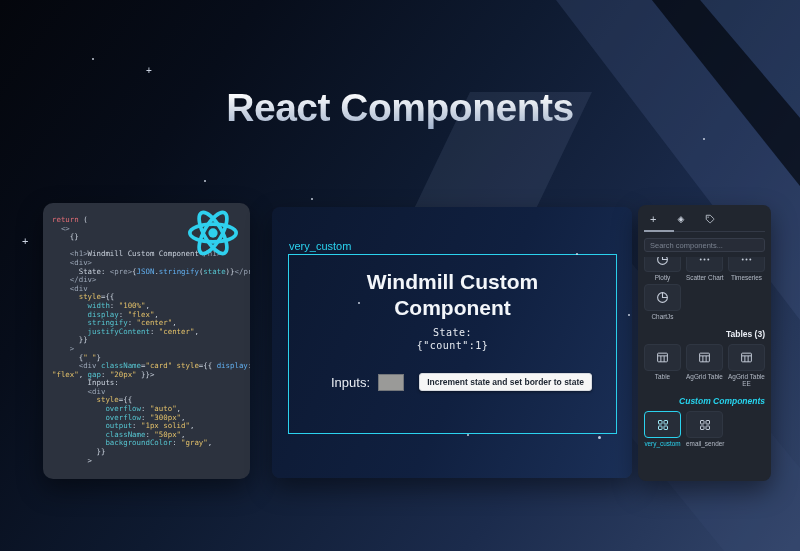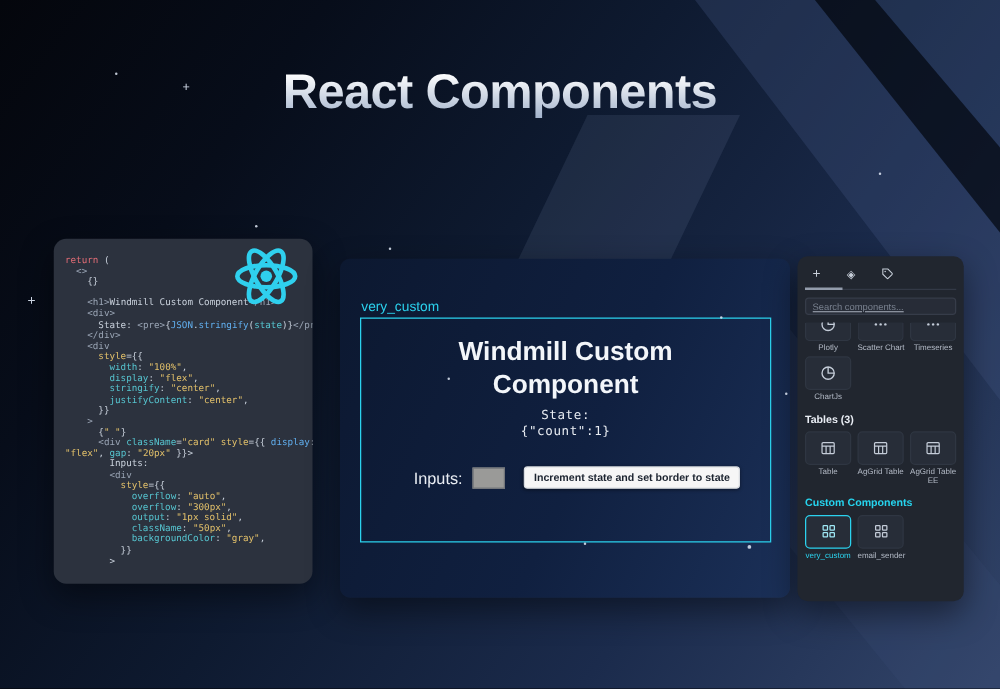--- a/index.html
+++ b/index.html
@@ -1,31 +1,31 @@
 <!DOCTYPE html>
 <html><head>
 <meta charset="utf-8">
 <style>
   html,body{margin:0;padding:0;background:#000;}
   .stage{position:relative;width:800px;height:551px;overflow:hidden;
     font-family:"Liberation Sans",sans-serif;
     background:linear-gradient(126deg,#04060c 0%,#070d1a 22%,#0e1a30 45%,#1b2b4c 72%,#33456a 100%);}
   .bg-shapes{position:absolute;left:0;top:0;width:800px;height:551px;}
 
-  .title{position:absolute;top:52px;left:0;right:0;margin:0;text-align:center;
+  .title{position:absolute;top:86px;left:0;right:0;margin:0;text-align:center;
     font-size:39px;font-weight:700;letter-spacing:-.5px;color:#e3eaf5;}
   @supports (-webkit-background-clip:text){
     .title{background:linear-gradient(180deg,#ffffff 15%,#9fb0ca 100%);
       -webkit-background-clip:text;background-clip:text;color:transparent;}
   }
   .subtitle{position:absolute;top:126px;left:0;right:0;margin:0;text-align:center;
     font-size:17px;font-weight:700;color:#f4f7fb;}
 
   
-  .code-panel{position:absolute;left:43px;top:191px;width:207px;height:276px;
+  .code-panel{position:absolute;left:43px;top:203px;width:207px;height:276px;
     background:#2c323e;border-radius:10px;padding:13px 0 0 9px;box-sizing:border-box;
     overflow:hidden;box-shadow:0 10px 26px rgba(0,0,0,.45);}
   .react-logo{position:absolute;top:5px;right:9px;}
   .code{font-family:"DejaVu Sans Mono",monospace;font-size:7.4px;line-height:8.6px;}
   .cl{white-space:pre;}
   .tk-k{color:#e06c75}.tk-t{color:#9aa5b5}.tk-w{color:#c9d1dc}
   .tk-b{color:#61afef}.tk-c{color:#56c5d0}.tk-y{color:#e2c06a}
 
   
   .preview-panel{position:absolute;left:272px;top:207px;width:360px;height:271px;
@@ -51,34 +51,34 @@
   
   .sidebar{position:absolute;left:638px;top:205px;width:133px;height:276px;
     background:#21262f;border-radius:8px;padding:7px 6px;box-sizing:border-box;
     box-shadow:0 10px 26px rgba(0,0,0,.45);}
   .tabs{display:flex;gap:21px;padding:0 6px 5px;border-bottom:1px solid #333946;
     position:relative;height:14px;align-items:center;}
   .tab{color:#c8cfda;font-size:11px;line-height:11px;cursor:pointer;display:flex;align-items:center;}
   .tab-underline{position:absolute;left:0;bottom:-1px;width:30px;height:2px;background:#939cac;}
   .search{margin-top:6px;width:100%;height:14px;background:#272c37;border:1px solid #363c49;
     border-radius:3px;color:#aab1bf;font-size:7.5px;padding:0 5px;box-sizing:border-box;
-    font-family:"Liberation Sans",sans-serif;text-decoration:underline;}
+    font-family:"Liberation Sans",sans-serif;}
   .search::placeholder{color:#79818f;}
   .grid{display:grid;grid-template-columns:repeat(3,1fr);column-gap:5px;row-gap:3px;margin-top:5px;}
   .cell{min-width:0;}
   .card{background:#272d38;border:1px solid #2f3642;border-radius:4px;height:25px;
     display:flex;align-items:center;justify-content:center;}
   .card.clipped{height:14px;overflow:hidden;border-top:none;border-radius:0 0 4px 4px;}
   .card.clipped .cicon{margin-top:-10px;}
   .card.sel{border-color:#2bd2ee;}
   .cicon{display:flex;align-items:center;justify-content:center;}
   .clabel{font-size:6.4px;line-height:7px;color:#b3bac6;text-align:center;margin-top:2px;white-space:pre;}
   .clabel.sel{color:#2bd2ee;}
-  .sec-header{font-size:8.5px;font-weight:700;color:#e9edf4;margin-top:9px;}
-  .sec-header.cyan{color:#26d4ee;}
+  .sec-header{font-size:8.5px;font-weight:700;color:#e9edf4;margin-top:9px;text-align:right;}
+  .sec-header.cyan{color:#26d4ee;font-style:italic;}
 
   
   .star{position:absolute;z-index:6;pointer-events:none;}
   .star.dot{background:rgba(225,233,246,.85);border-radius:50%;}
   .star.plus{color:rgba(222,231,245,.92);line-height:1;font-weight:400;}
 </style>
 </head>
 <body>
 
 <div class="stage">

